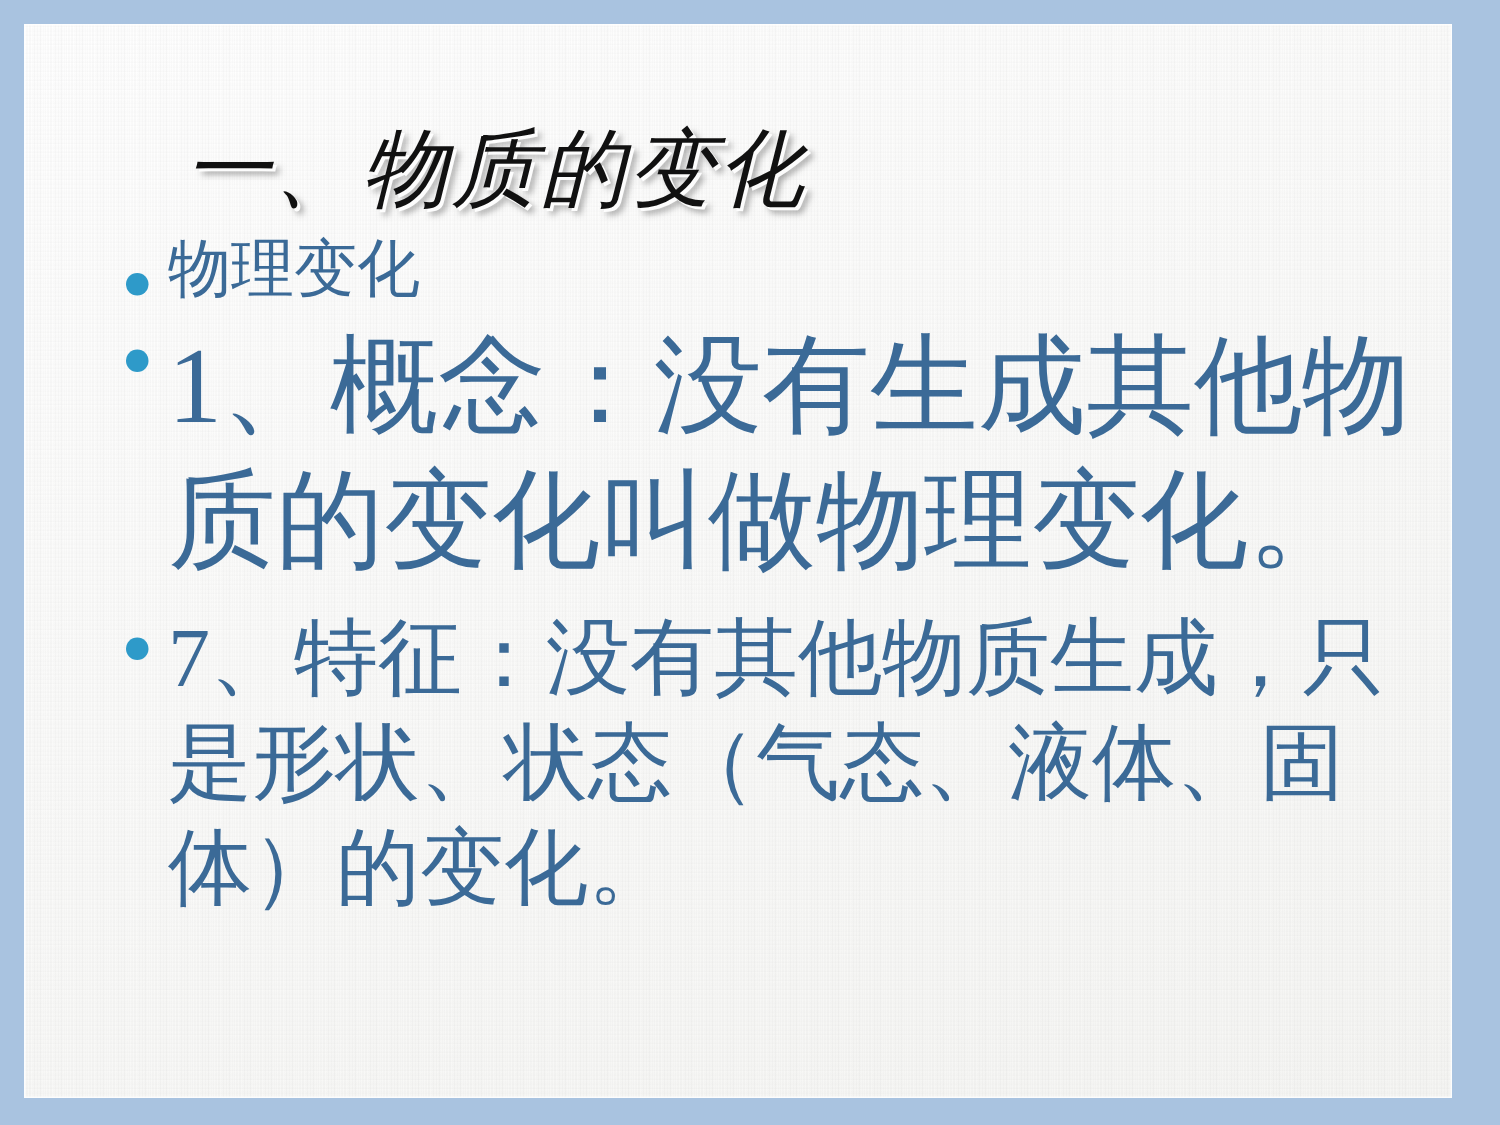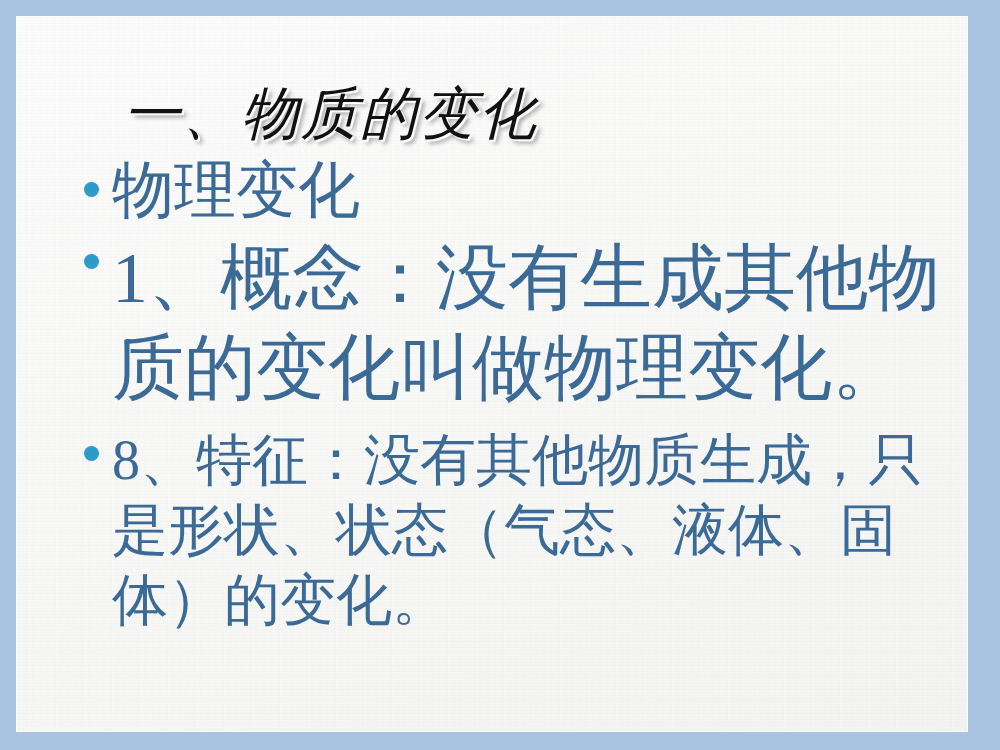--- a/index.html
+++ b/index.html
@@ -101,21 +101,21 @@
     background: #2e9ac9;
   }
 
   .bullet-text {
     display: block;
     text-indent: 0;
   }
 
   
   #bullet-item-0 {
-    font-size: 62px;
+    font-size: 42px;
     line-height: 1.05;
     margin-bottom: 10px;
   }
   #bullet-item-0 .bullet-dot { top: 24px; }
 
   
   #bullet-item-1 {
     font-size: 72px;
     line-height: 1.25;
     margin-bottom: 12px;
@@ -144,18 +144,18 @@
         <span class="bullet-text">物理变化</span>
       </li>
 
       <li class="bullet-item" id="bullet-item-1">
         <span class="bullet-dot"></span>
         <span class="bullet-text">1、概念：没有生成其他物质的变化叫做物理变化。</span>
       </li>
 
       <li class="bullet-item" id="bullet-item-2">
         <span class="bullet-dot"></span>
-        <span class="bullet-text">8、特征：没有其他物质生成，只是形状、状态（气态、液体、固体）的变化。</span>
+        <span class="bullet-text">7、特征：没有其他物质生成，只是形状、状态（气态、液体、固体）的变化。</span>
       </li>
 
     </ul>
   </div>
 </div>
 
 </body></html>

